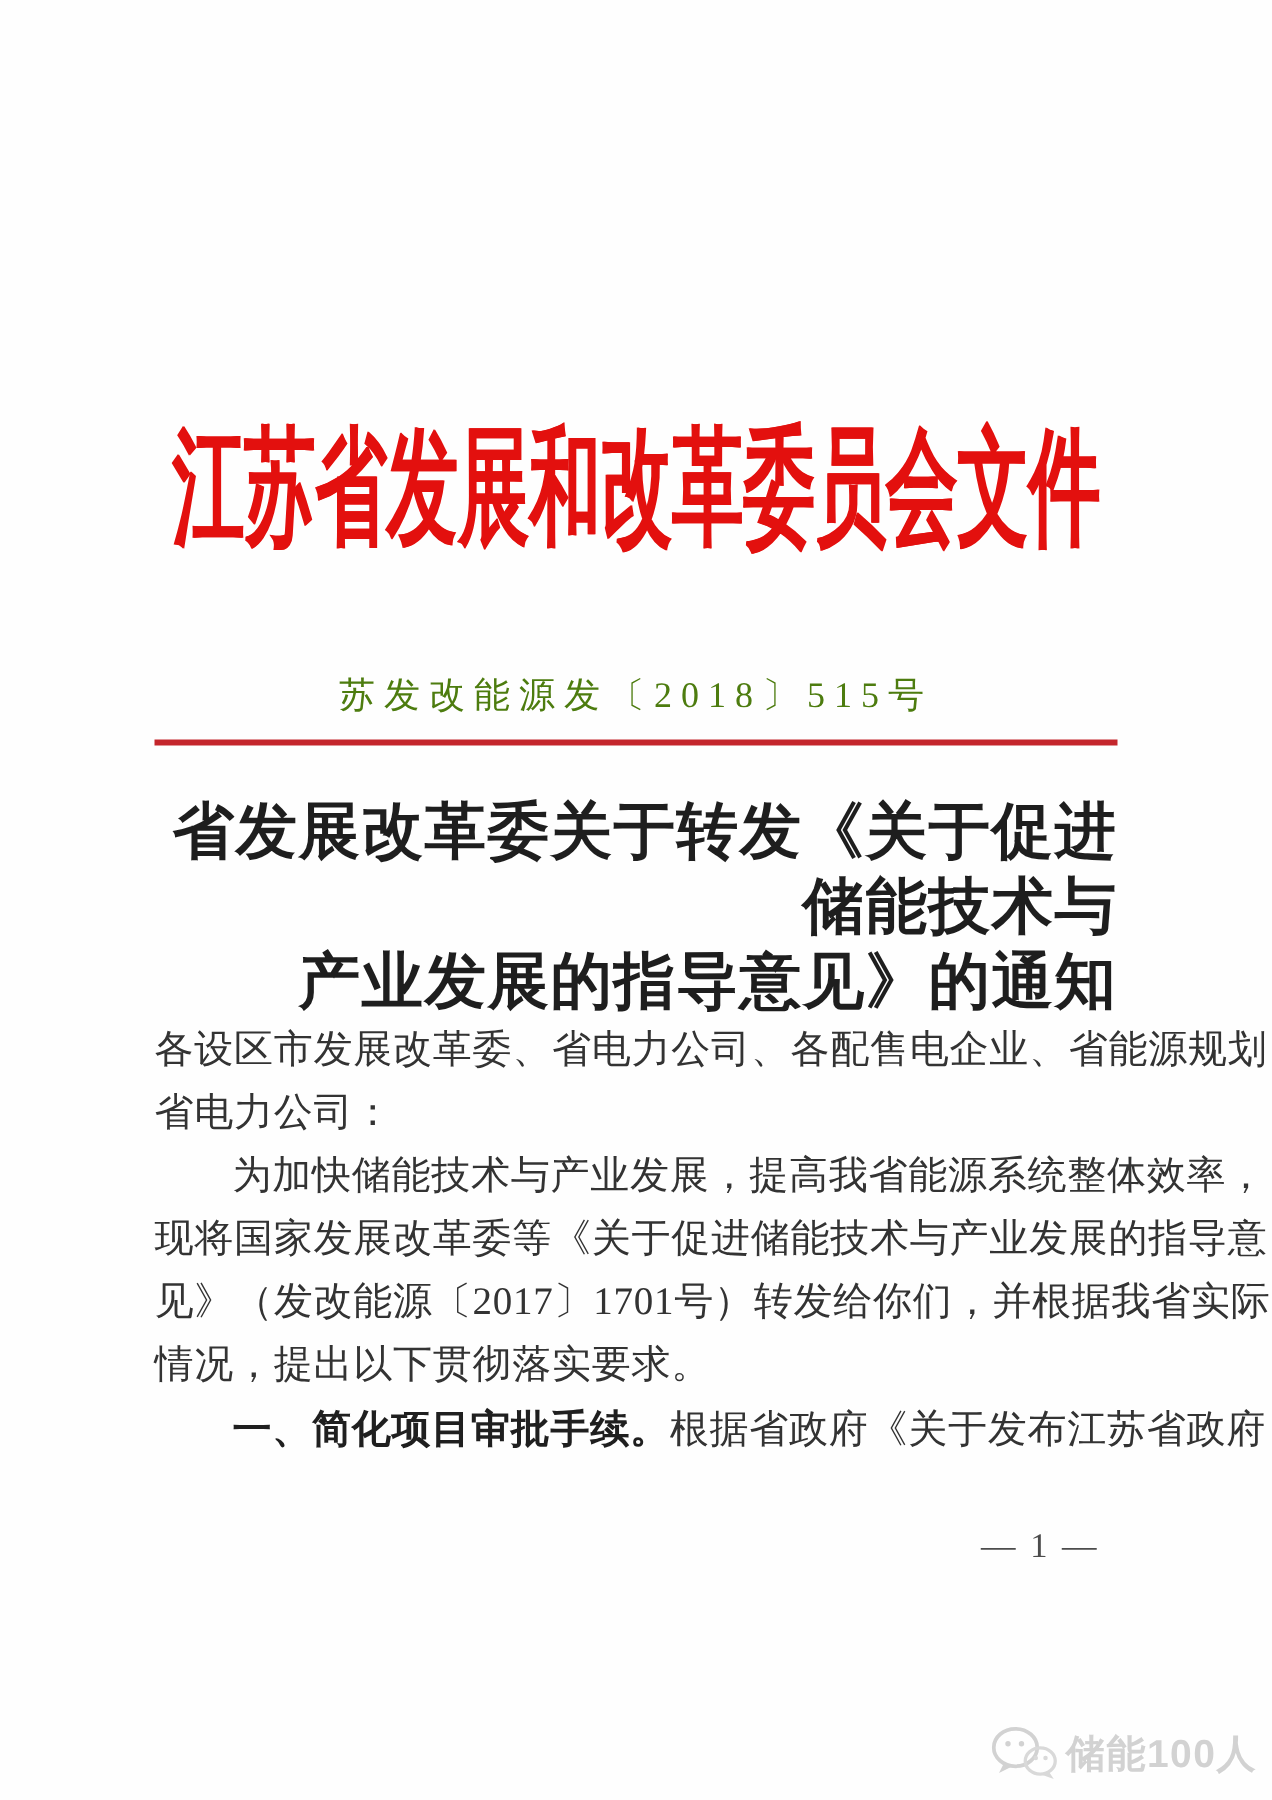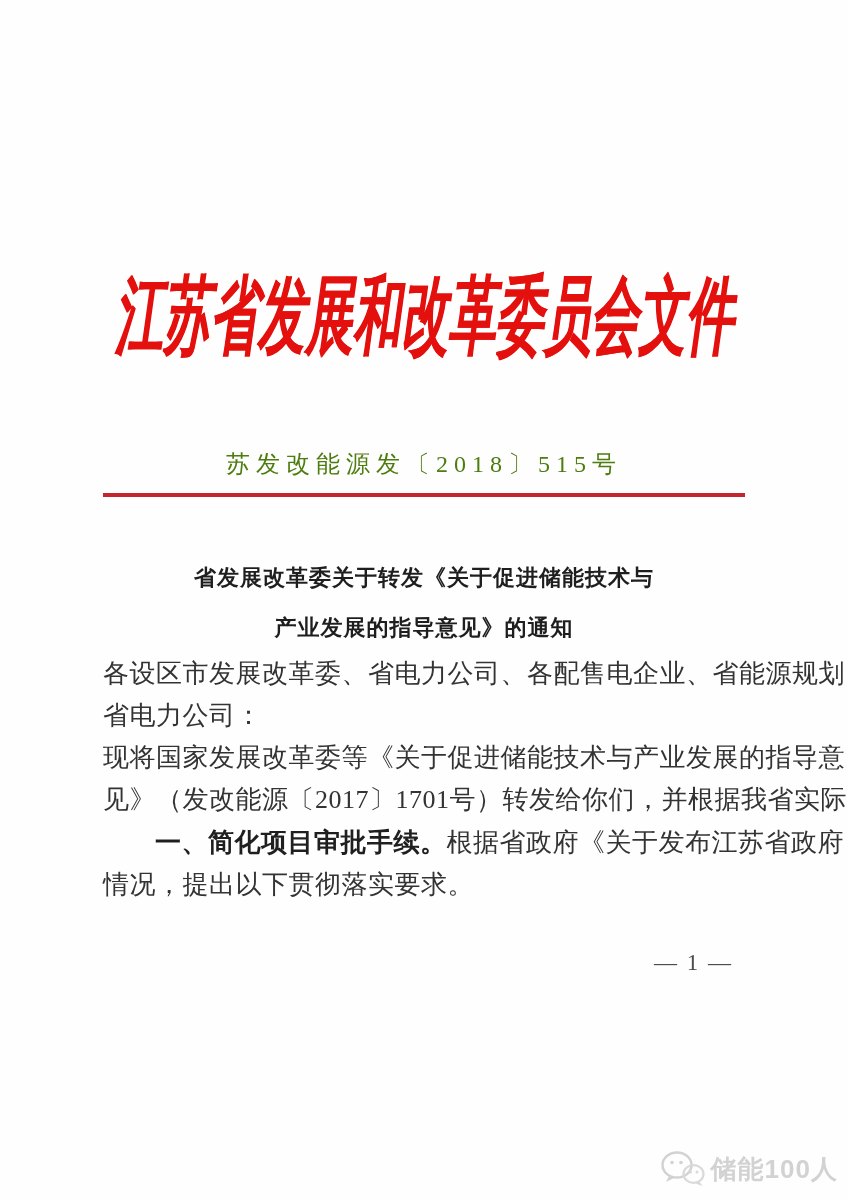--- a/index.html
+++ b/index.html
@@ -14,22 +14,22 @@
     font-family: "Liberation Serif", "DejaVu Serif", serif;
   }
   .content { width: 642px; margin: 0 auto; }
 
   
   .org-title-wrap {
     margin-top: 276px;
     height: 100px;
     display: flex;
     justify-content: center;
+    align-items: center;
     overflow: visible;
-    font-style: italic;
   }
   .org-title {
     flex: none;
     white-space: nowrap;
     font-size: 82px;
     font-weight: 900;
     color: #e3100e;
     line-height: 1;
     transform: scale(0.58, 1.04);
     text-shadow: 1px 0 0 #e3100e;
@@ -43,23 +43,23 @@
     line-height: 36px;
     letter-spacing: 6px;
     color: #4d7c0f;
   }
 
   
   .red-rule { margin-top: 11px; height: 4px; background: #c4262c; }
 
   
   .doc-title {
-    margin-top: 56px;
-    text-align: center;
-    font-size: 22px;
+    margin-top: 32px;
+    text-align: right;
+    font-size: 41px;
     font-weight: bold;
     line-height: 50px;
     letter-spacing: 1px;
     color: #1e1e1e;
   }
 
   
   .body-text { font-size: 26px; color: #333333; }
   .body-text .line { line-height: 42px; letter-spacing: 0.5px; white-space: nowrap; }
   .body-text .indent { text-indent: 2em; }
@@ -115,27 +115,28 @@
 
     <div class="doc-title">
       <div class="title-line">省发展改革委关于转发《关于促进储能技术与</div>
       <div class="title-line">产业发展的指导意见》的通知</div>
     </div>
 
     <div class="body-text">
       <div class="line">各设区市发展改革委、省电力公司、各配售电企业、省能源规划</div>
       <div class="line">省电力公司：</div>
 
+      <div class="line indent">为加快储能技术与产业发展，提高我省能源系统整体效率，</div>
       <div class="line">现将国家发展改革委等《关于促进储能技术与产业发展的指导意</div>
       <div class="line">见》（发改能源〔2017〕1701号）转发给你们，并根据我省实际</div>
+      <div class="line">情况，提出以下贯彻落实要求。</div>
+
       <div class="line indent">
         <span class="bold-lead">一、简化项目审批手续。</span><span>根据省政府《关于发布江苏省政府</span>
       </div>
-
-      <div class="line">情况，提出以下贯彻落实要求。</div>
     </div>
 
     <div class="page-number">— 1 —</div>
   </div>
 
   <div class="watermark">
     <svg class="watermark-icon" viewBox="0 0 44 38" xmlns="http://www.w3.org/2000/svg">
       <ellipse cx="16" cy="15" rx="14.5" ry="12.5" fill="none" stroke="#d2d2d2" stroke-width="2.5"></ellipse>
       <path d="M8 26 L5 32 L13 28 Z" fill="#d2d2d2"></path>
       <circle cx="11" cy="12.5" r="1.8" fill="#d2d2d2"></circle>

